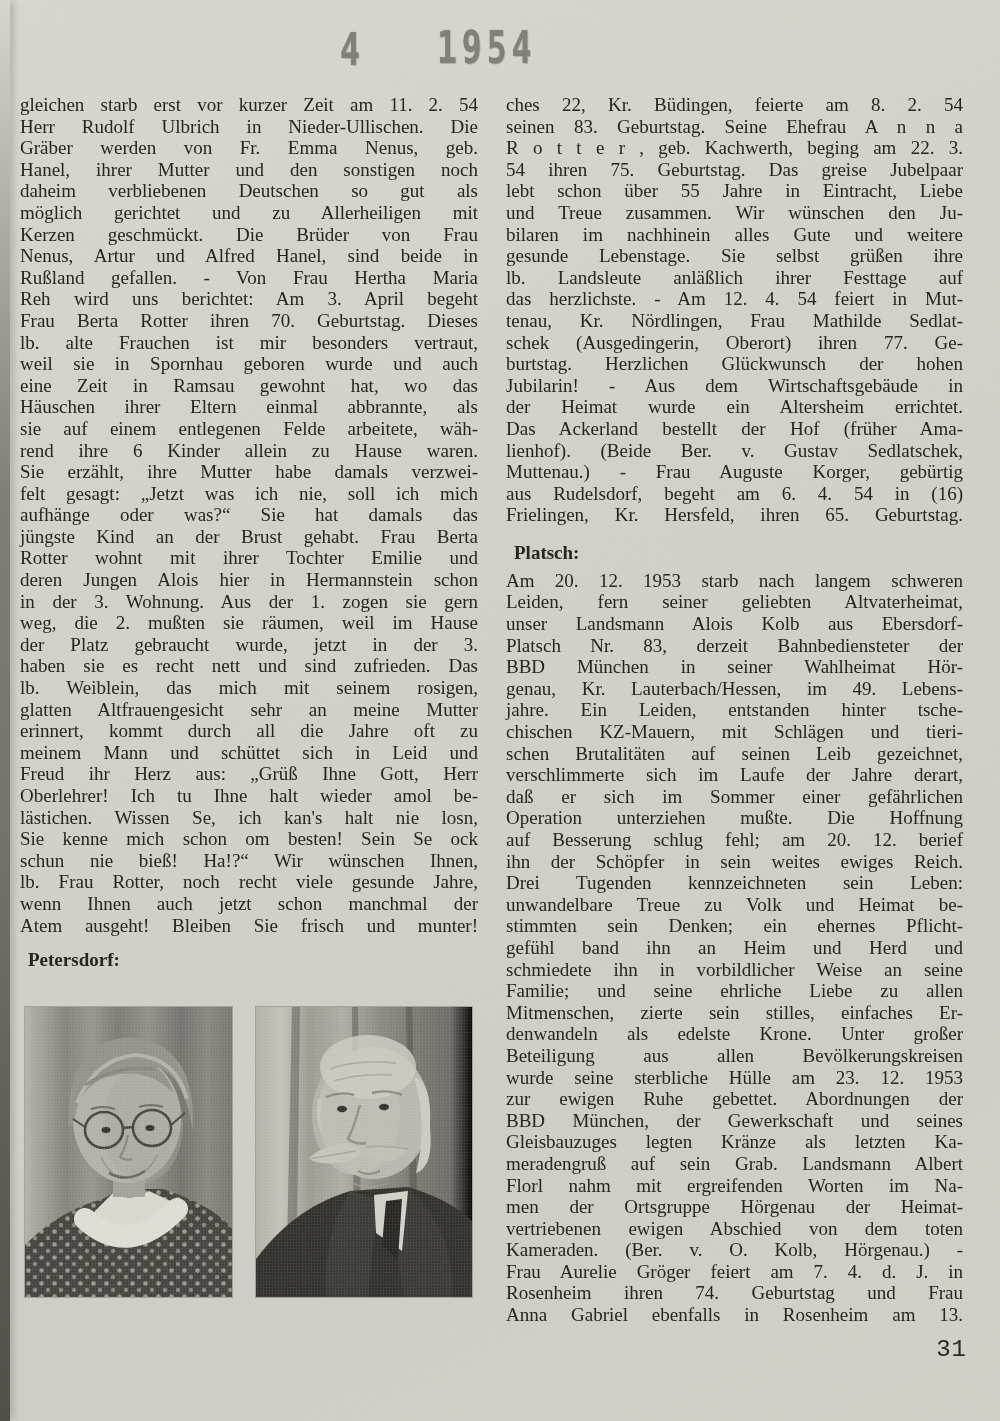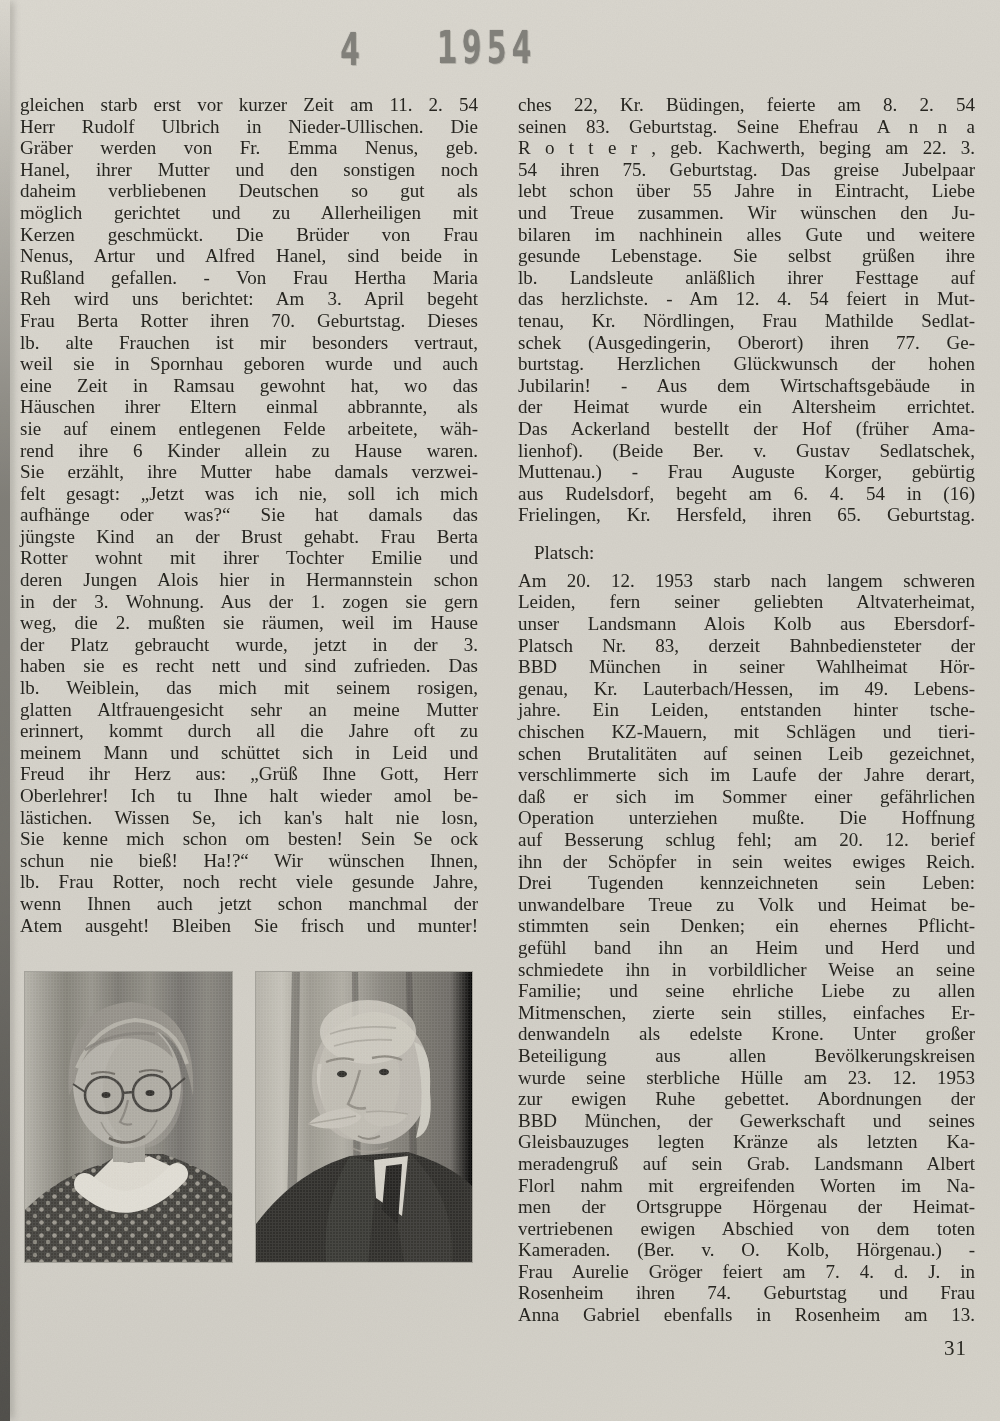--- a/index.html
+++ b/index.html
@@ -18,40 +18,40 @@
   .stamp{
     position:absolute;top:24px;left:340px;
     font-family:"DejaVu Sans Mono",monospace;font-weight:bold;
     color:#6e6d68;opacity:.82;
     text-shadow:0 0 1px rgba(95,94,89,.8), 1px 1px 0 rgba(120,119,112,.35);
   }
   .stamp span{display:inline-block;font-size:33px;transform:scaleY(1.32);transform-origin:top left;}
   .stamp .year{position:absolute;left:97px;top:-2px;letter-spacing:5px;}
   .col{position:absolute;top:94px;font-size:19px;line-height:21.6px;}
   .col-left{left:20px;width:458px;}
-  .col-right{left:518px;width:457px;}
+  .col-right{left:506px;width:457px;}
   .lines{
     white-space:pre-line;
     text-align:justify;text-align-last:justify;
     word-spacing:1px;
   }
-  .heading{font-weight:normal;font-size:19px;line-height:22px;margin:16px;text-align:left;}
+  .heading{font-weight:bold;font-size:19px;line-height:22px;margin:8px;text-align:left;}
   .heading-petersdorf{margin-top:13px;}
   .heading-platsch{margin-top:16px;margin-bottom:6px;}
   .photo-row{display:flex;gap:24px;margin-top:36px;margin-left:5px;}
   .photo{margin:0;position:relative;outline:1px solid rgba(60,58,52,.3);}
   .photo::after{
     content:"";position:absolute;inset:0;pointer-events:none;
     background-image:radial-gradient(rgba(250,250,245,.07) 1px,transparent 1.2px);
     background-size:3px 3px;
   }
   .photo svg{display:block;}
   .page-number{
     position:absolute;top:1336px;right:33px;
-    font-size:21px;letter-spacing:1px;color:#26251f;
+    font-size:24px;letter-spacing:1px;color:#26251f;font-family:Liberation Mono, monospace;
   }
   .grain{position:absolute;inset:0;pointer-events:none;opacity:.5;}
 </style>
 </head>
 <body>
 
 <div class="page">
 
   <div class="binding-shadow"></div>
 
@@ -93,20 +93,21 @@
 erinnert, kommt durch all die Jahre oft zu
 meinem Mann und schüttet sich in Leid und
 Freud ihr Herz aus: „Grüß Ihne Gott, Herr
 Oberlehrer! Ich tu Ihne halt wieder amol be-
 lästichen. Wissen Se, ich kan's halt nie losn,
 Sie kenne mich schon om besten! Sein Se ock
 schun nie bieß! Ha!?“ Wir wünschen Ihnen,
 lb. Frau Rotter, noch recht viele gesunde Jahre,
 wenn Ihnen auch jetzt schon manchmal der
 Atem ausgeht! Bleiben Sie frisch und munter!</div>
+    <h3 class="heading heading-petersdorf">Petersdorf:</h3>
 
     <div class="photo-row">
 
       <figure class="photo">
         <svg width="207" height="290" viewBox="0 0 207 290" xmlns="http://www.w3.org/2000/svg">
           <defs>
             <linearGradient id="wbg" x1="0" y1="0" x2="1" y2="0">
               <stop offset="0" stop-color="#c7c4bb"></stop>
                 <stop offset=".10" stop-color="#a9a69d"></stop>
               <stop offset=".20" stop-color="#8b887f"></stop>

